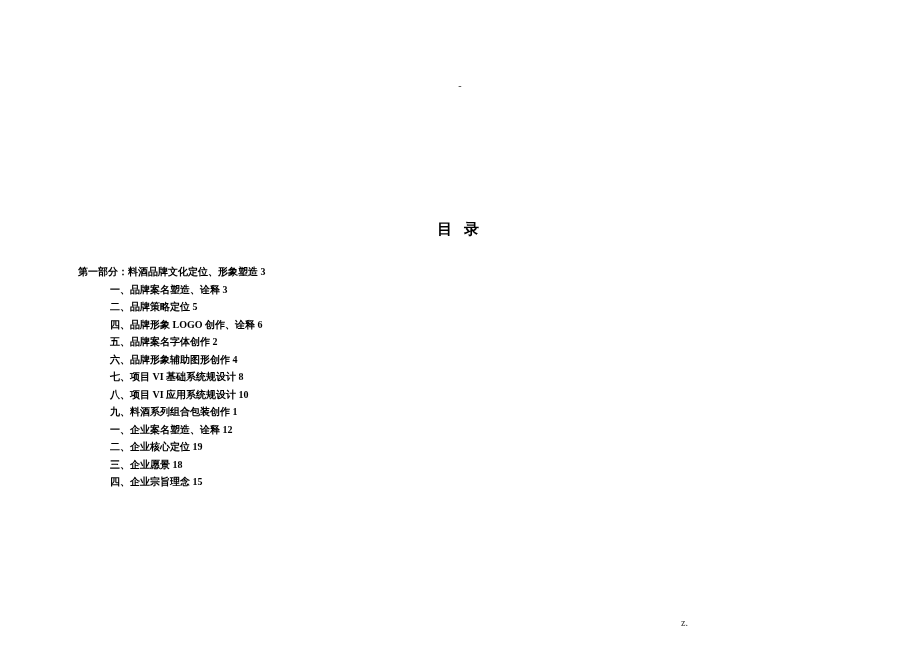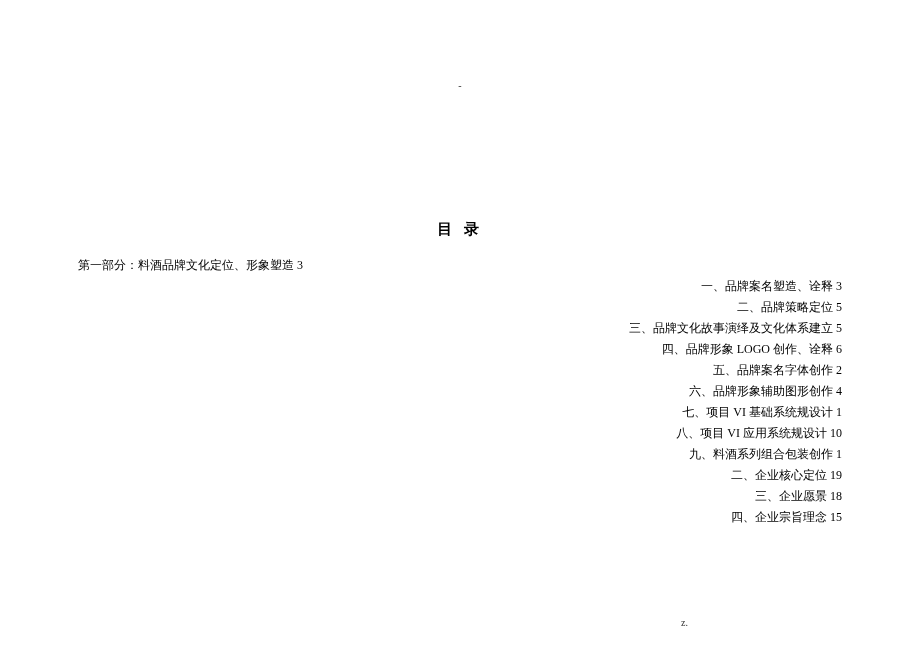--- a/index.html
+++ b/index.html
@@ -34,51 +34,51 @@
     .content {
       position: absolute;
       top: 220px;
       left: 78px;
       right: 78px;
     }
     .title {
       text-align: center;
       font-size: 15px;
       font-weight: bold;
-      margin-bottom: 16px;
+      margin-bottom: 24px;
       letter-spacing: 4px;
     }
     .toc-line {
       line-height: 1.75;
-      font-size: 12px;
+      font-size: 10px;
+      font-weight: bold;
     }
     .toc-section {
       margin-left: 0;
     }
     .toc-item {
       margin-left: 32px;
-      text-align: right;
     }
   </style>
 </head>
 <body>
 
 <div class="page-mark-top">-</div>
 <div class="page-mark-bottom">z.</div>
 
 <div class="content">
   <div class="title">目 录</div>
   <div id="toc-container">
       <div class="toc-line toc-section">第一部分：料酒品牌文化定位、形象塑造 3</div>
       <div class="toc-line toc-item">一、品牌案名塑造、诠释 3</div>
       <div class="toc-line toc-item">二、品牌策略定位 5</div>
-      <div class="toc-line toc-item">三、品牌文化故事演绎及文化体系建立 5</div>
       <div class="toc-line toc-item">四、品牌形象 LOGO 创作、诠释 6</div>
       <div class="toc-line toc-item">五、品牌案名字体创作 2</div>
       <div class="toc-line toc-item">六、品牌形象辅助图形创作 4</div>
-      <div class="toc-line toc-item">七、项目 VI 基础系统规设计 1</div>
+      <div class="toc-line toc-item">七、项目 VI 基础系统规设计 8</div>
       <div class="toc-line toc-item">八、项目 VI 应用系统规设计 10</div>
       <div class="toc-line toc-item">九、料酒系列组合包装创作 1</div>
+      <div class="toc-line toc-item">一、企业案名塑造、诠释 12</div>
       <div class="toc-line toc-item">二、企业核心定位 19</div>
       <div class="toc-line toc-item">三、企业愿景 18</div>
       <div class="toc-line toc-item">四、企业宗旨理念 15</div>
     </div>
 </div>
 
 </body></html>

